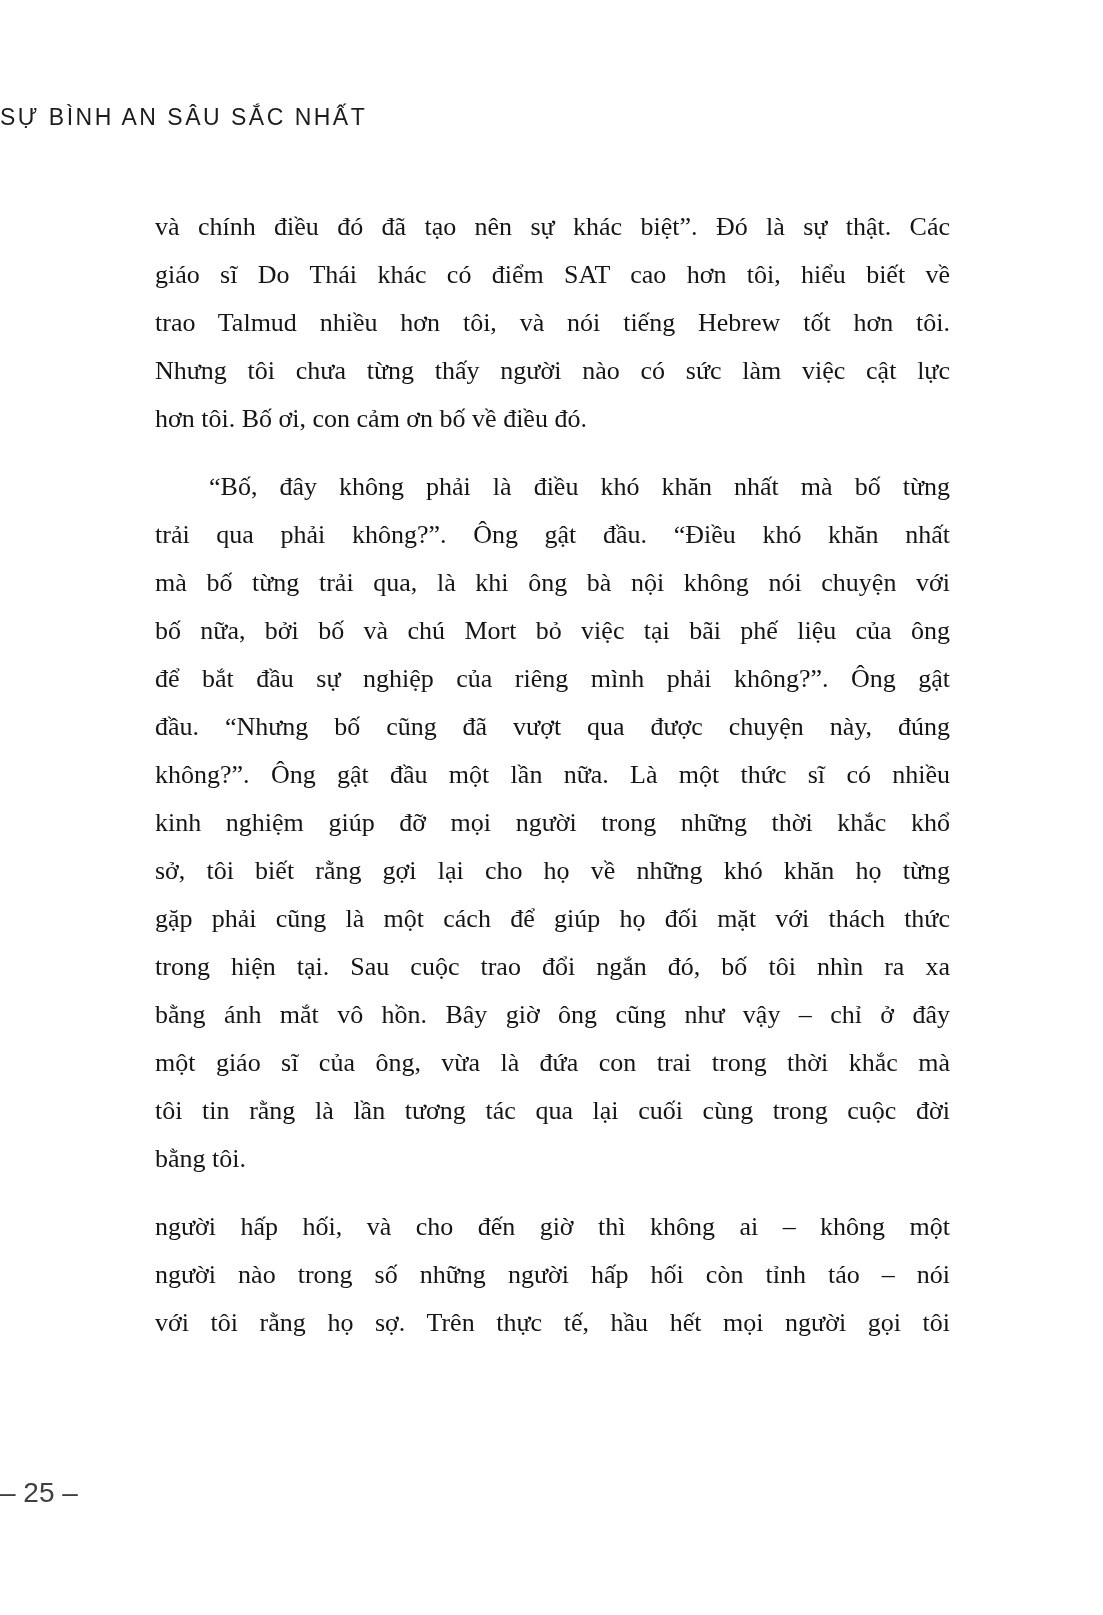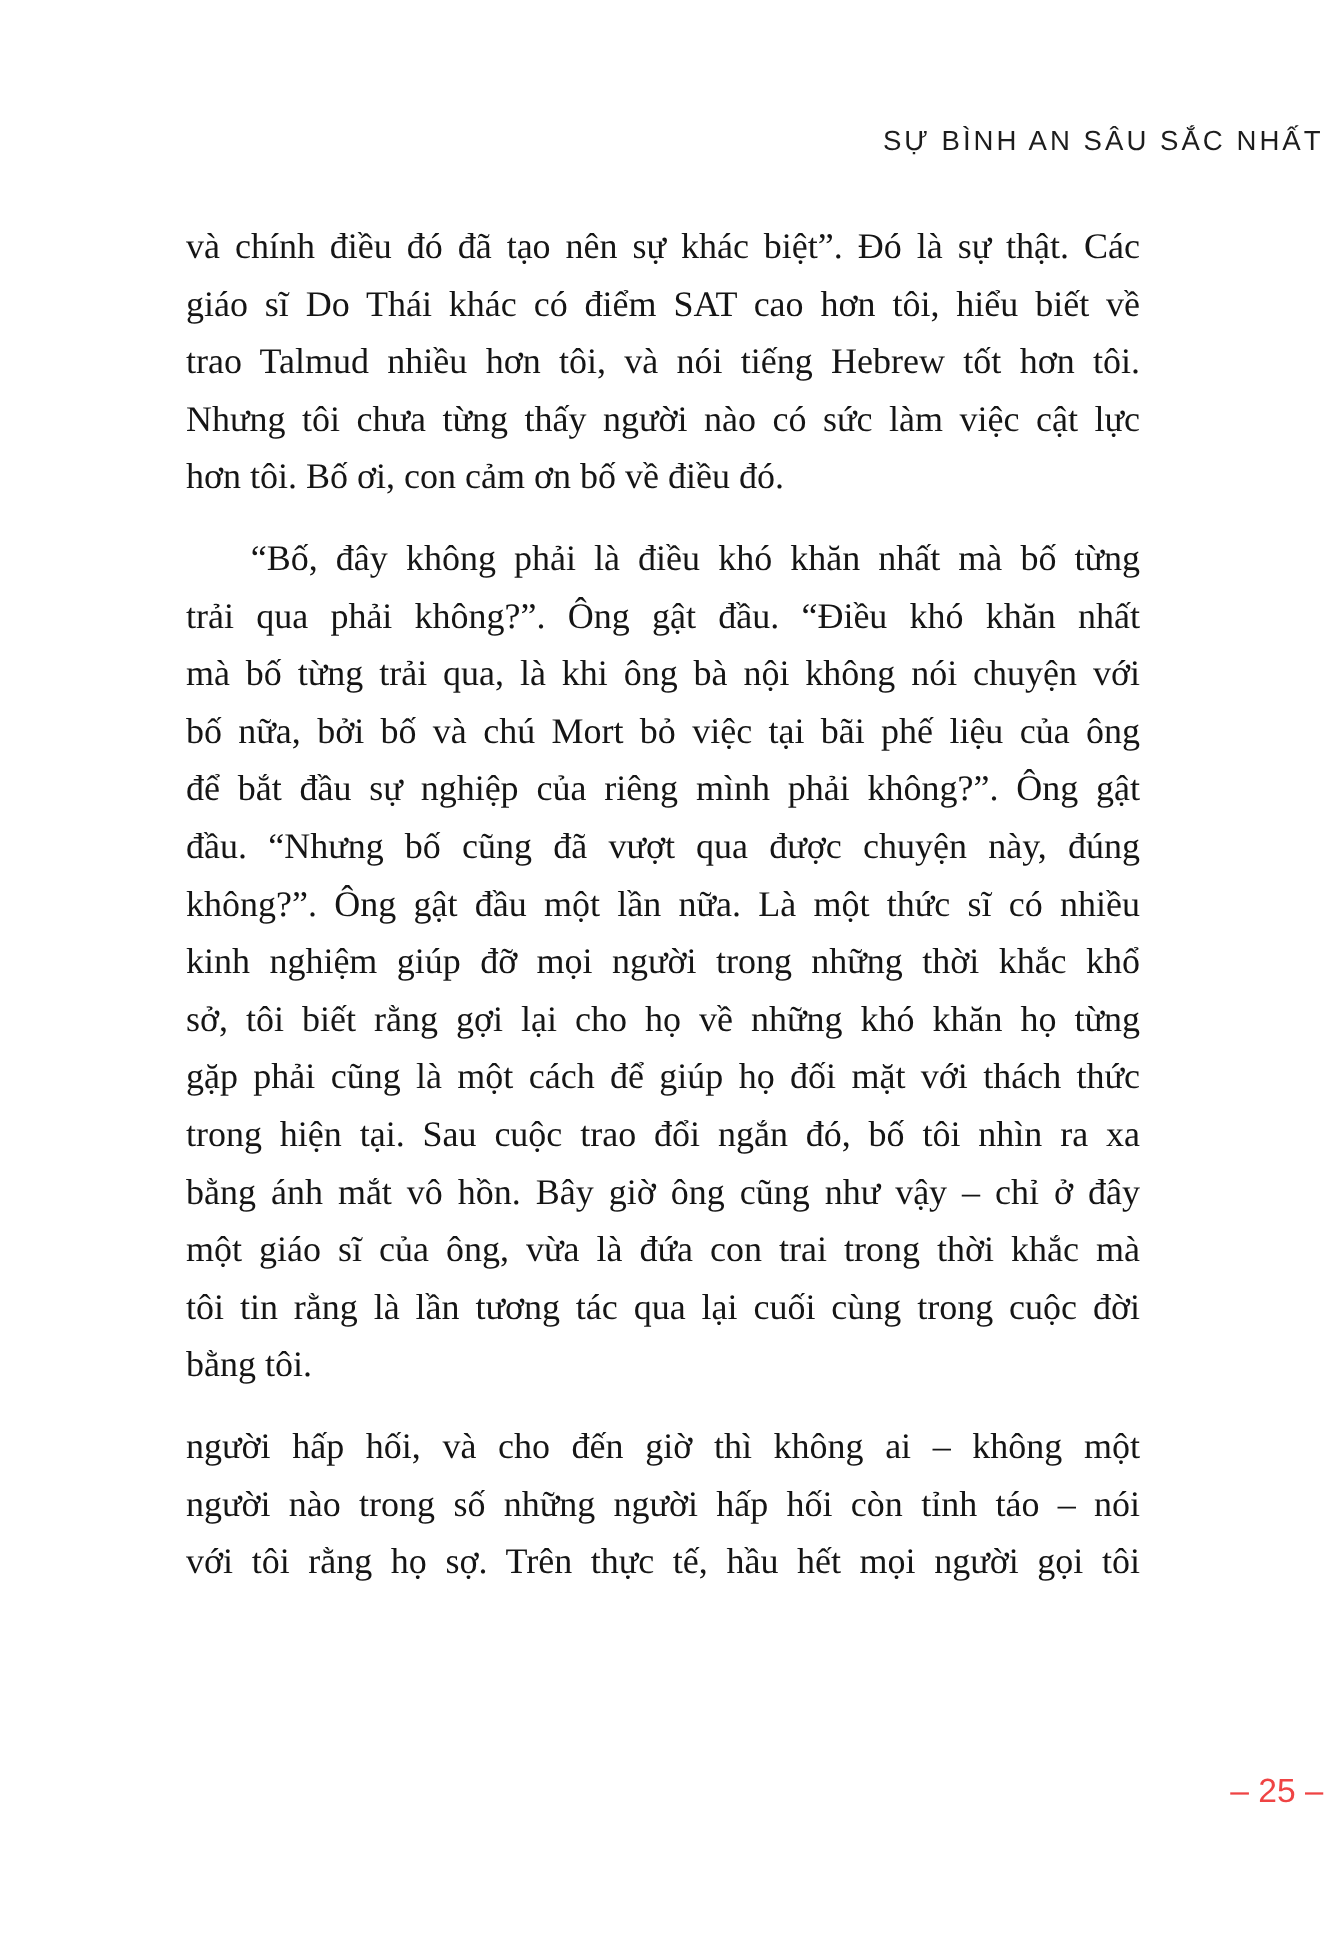--- a/index.html
+++ b/index.html
@@ -14,33 +14,33 @@
     background: #ffffff;
     color: #151515;
     font-family: "Liberation Serif", "DejaVu Serif", serif;
     overflow: hidden;
   }
   .running-header {
     position: absolute;
     top: 104px;
     left: 0;
     width: 100%;
-    text-align: right;
+    text-align: left;
     font-family: "Liberation Sans", "DejaVu Sans", sans-serif;
     font-size: 23px;
     font-weight: 400;
     letter-spacing: 2.5px;
     color: #1d1d1d;
   }
   .text-block {
     position: absolute;
     left: 155px;
-    top: 182px;
+    top: 203px;
     width: 795px;
-    font-size: 30px;
+    font-size: 26px;
     line-height: 48px;
     font-family: Liberation Serif, serif;
   }
   .paragraph {
     margin: 0 0 20px 0;
   }
   .line {
     text-align: justify;
     text-align-last: justify;
   }
@@ -48,24 +48,24 @@
     text-align-last: left;
   }
   .line.indent {
     padding-left: 54px;
   }
   .page-number {
     position: absolute;
     top: 1477px;
     left: 0;
     width: 100%;
-    text-align: right;
+    text-align: left;
     font-family: "Liberation Sans", "DejaVu Sans", sans-serif;
     font-size: 28px;
-    color: #ef4444;
+    color: #404040;
   }
 </style>
 </head>
 <body>
 
 <div class="page">
   <div class="running-header">SỰ BÌNH AN SÂU SẮC NHẤT</div>
 
   <div class="text-block">
       <div class="paragraph">

